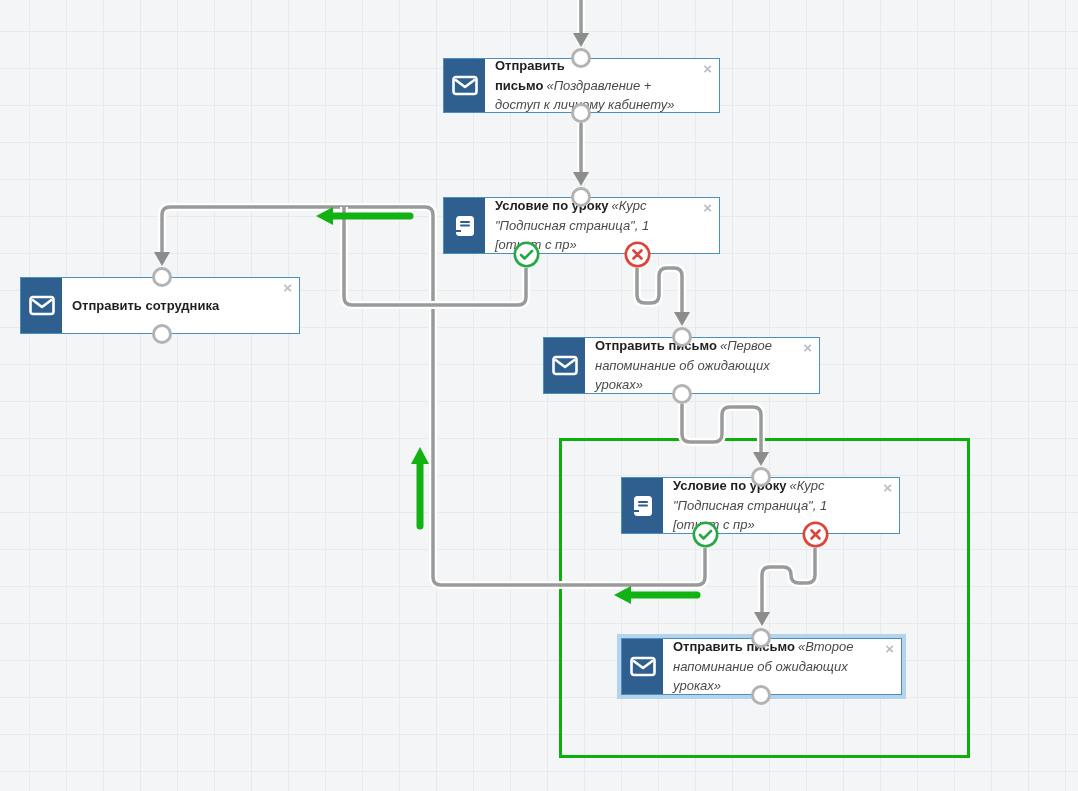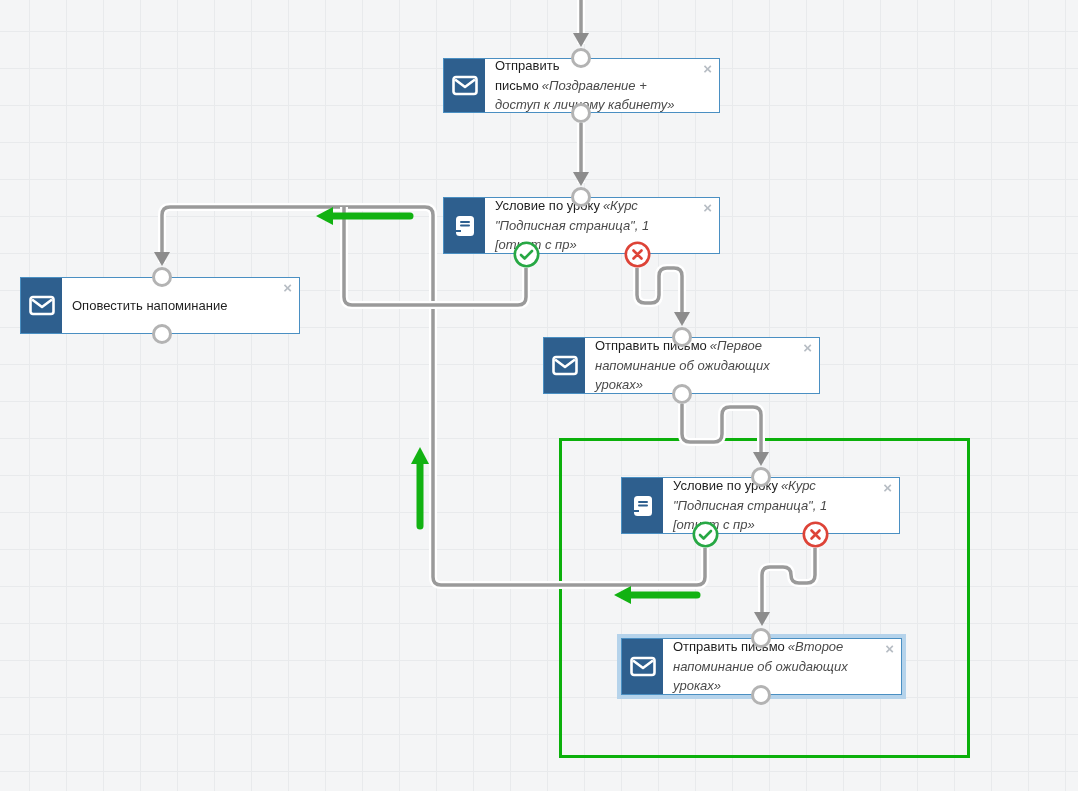--- a/index.html
+++ b/index.html
@@ -29,21 +29,21 @@
   .ah{fill:var(--arrowhead);}
   .gline{stroke:var(--annotation-green);stroke-width:7;fill:none;stroke-linecap:round;}
   .ghead{fill:var(--annotation-green);}
   .node{
     position:absolute;display:flex;box-sizing:border-box;z-index:2;
     background:var(--node-bg);border:1px solid var(--node-border);
   }
   .node.selected{box-shadow:0 0 0 4px var(--selection-halo);}
   .iconbox{flex:none;width:41px;background:var(--icon-bg);display:flex;align-items:center;justify-content:center;}
   .ntext{flex:1;display:flex;align-items:center;padding:4px 24px 4px 10px;font-size:13px;line-height:1.5;}
-  .t{font-weight:normal;color:var(--title-text);margin-right:3px;}
+  .t{font-weight:bold;color:var(--title-text);margin-right:3px;}
   .s{font-style:italic;color:var(--subtitle-text);}
   .close{position:absolute;top:1px;right:7px;font-size:15px;font-weight:bold;color:var(--close-icon);cursor:pointer;line-height:1.2;}
   .port{
     position:absolute;width:20px;height:20px;border-radius:50%;z-index:3;box-sizing:border-box;
     background:#fff;border:3px solid var(--port-border);
   }
   .badge{position:absolute;width:27px;height:27px;z-index:3;}
   .badge svg{display:block;width:27px;height:27px;}
 </style>
 </head>
@@ -104,21 +104,21 @@
   </div>
 
   <div class="node" style="left:20px;top:277px;width:280px;height:57px">
     <div class="iconbox">
       <svg viewBox="0 0 26 21" width="26" height="21">
         <rect x="1.5" y="2" width="23" height="17" rx="2.5" fill="none" stroke="#fff" stroke-width="2.6"></rect>
         <path d="M3 4.5 L13 12 L23 4.5" fill="none" stroke="#fff" stroke-width="2.6" stroke-linejoin="round"></path>
       </svg>
     </div>
     <div class="ntext">
-      <div><span class="t">Оповестить напоминание</span><span class="s"></span></div>
+      <div><span class="t">Отправить сотрудника</span><span class="s"></span></div>
     </div>
     <span class="close">×</span>
   </div>
 
   <div class="node" style="left:543px;top:337px;width:277px;height:57px">
     <div class="iconbox">
       <svg viewBox="0 0 26 21" width="26" height="21">
         <rect x="1.5" y="2" width="23" height="17" rx="2.5" fill="none" stroke="#fff" stroke-width="2.6"></rect>
         <path d="M3 4.5 L13 12 L23 4.5" fill="none" stroke="#fff" stroke-width="2.6" stroke-linejoin="round"></path>
       </svg>

